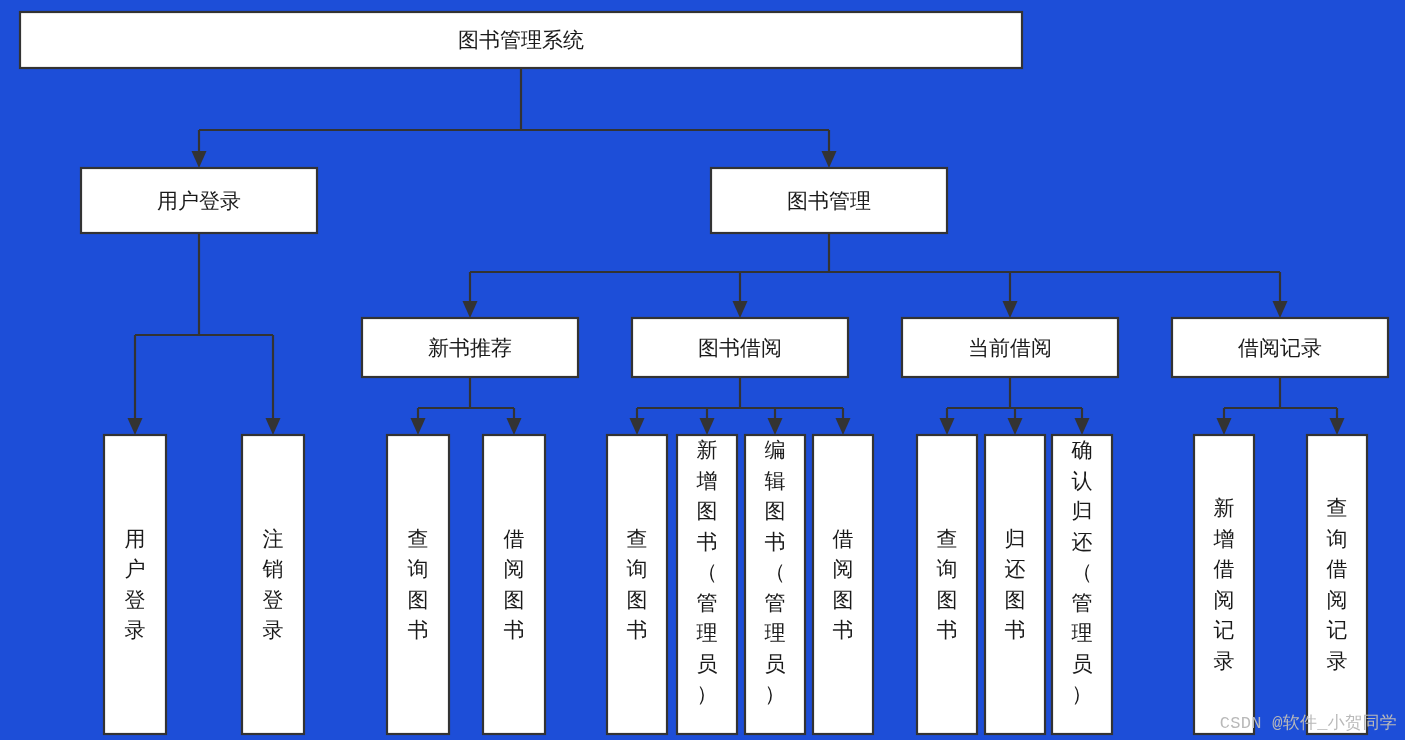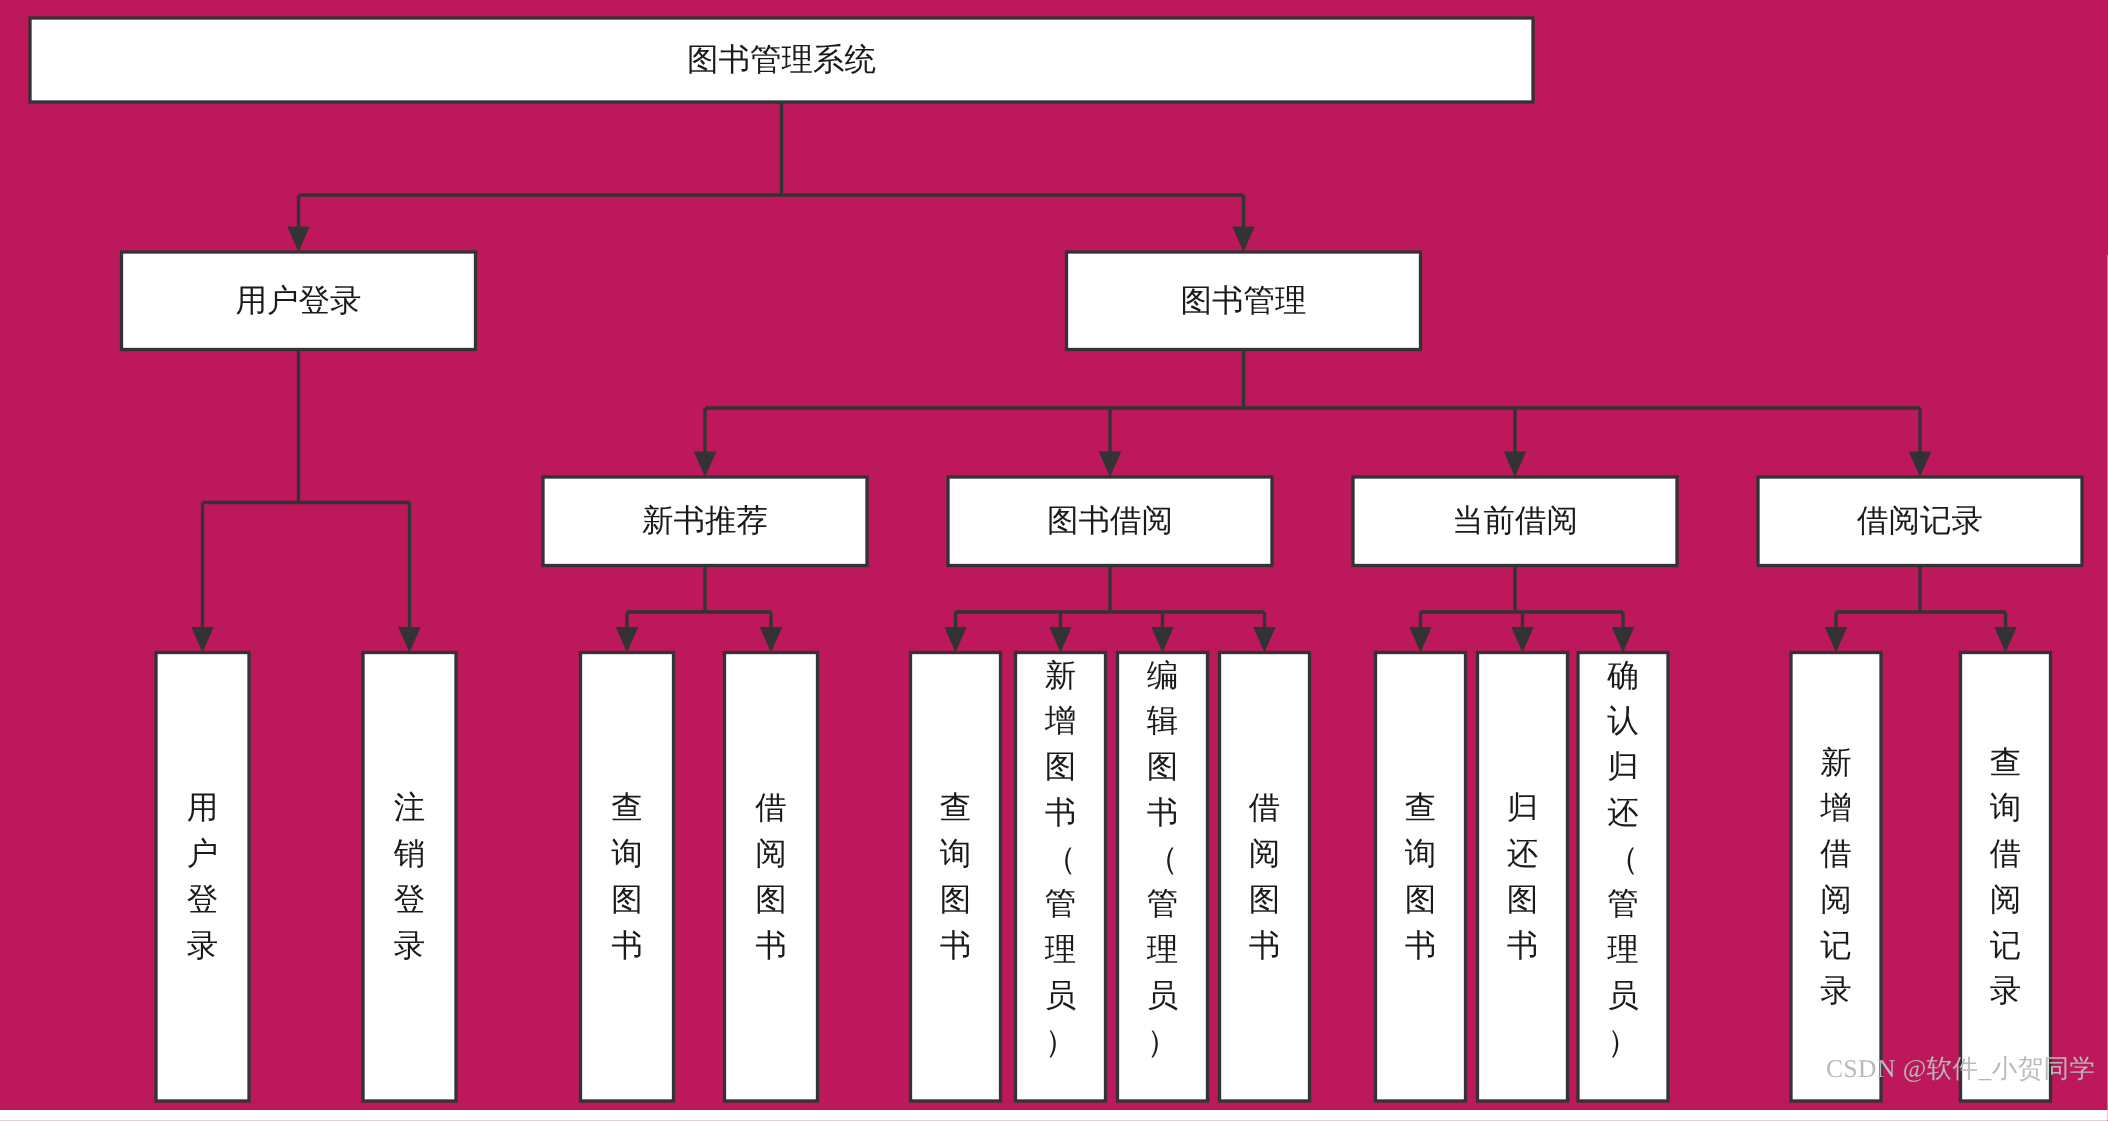--- a/index.html
+++ b/index.html
@@ -10,21 +10,21 @@
   body {
     width: 1405px;
     height: 747px;
     font-family: "DejaVu Sans", "Liberation Sans", sans-serif;
     overflow: hidden;
   }
   #diagram-root {
     position: relative;
     width: 1405px;
     height: 740px;
-    background: #be185d;
+    background: #1d4ed8;
   }
   svg#tree-svg {
     position: absolute;
     left: 0;
     top: 0;
     width: 1405px;
     height: 747px;
     display: block;
   }
   .node-box {
@@ -51,22 +51,22 @@
     fill: none;
     stroke-linecap: butt;
   }
   .arrow-head {
     fill: #333333;
     stroke: none;
   }
   .watermark {
     position: absolute;
     right: 8px;
-    bottom: 16px;
-    font-family: Liberation Serif, serif;
+    bottom: 6px;
+    font-family: Liberation Mono, monospace;
     font-size: 17px;
     color: #b9b9b9;
     white-space: nowrap;
     letter-spacing: 0.3px;
   }
 </style>
 </head>
 <body>
 
 <div id="diagram-root">

